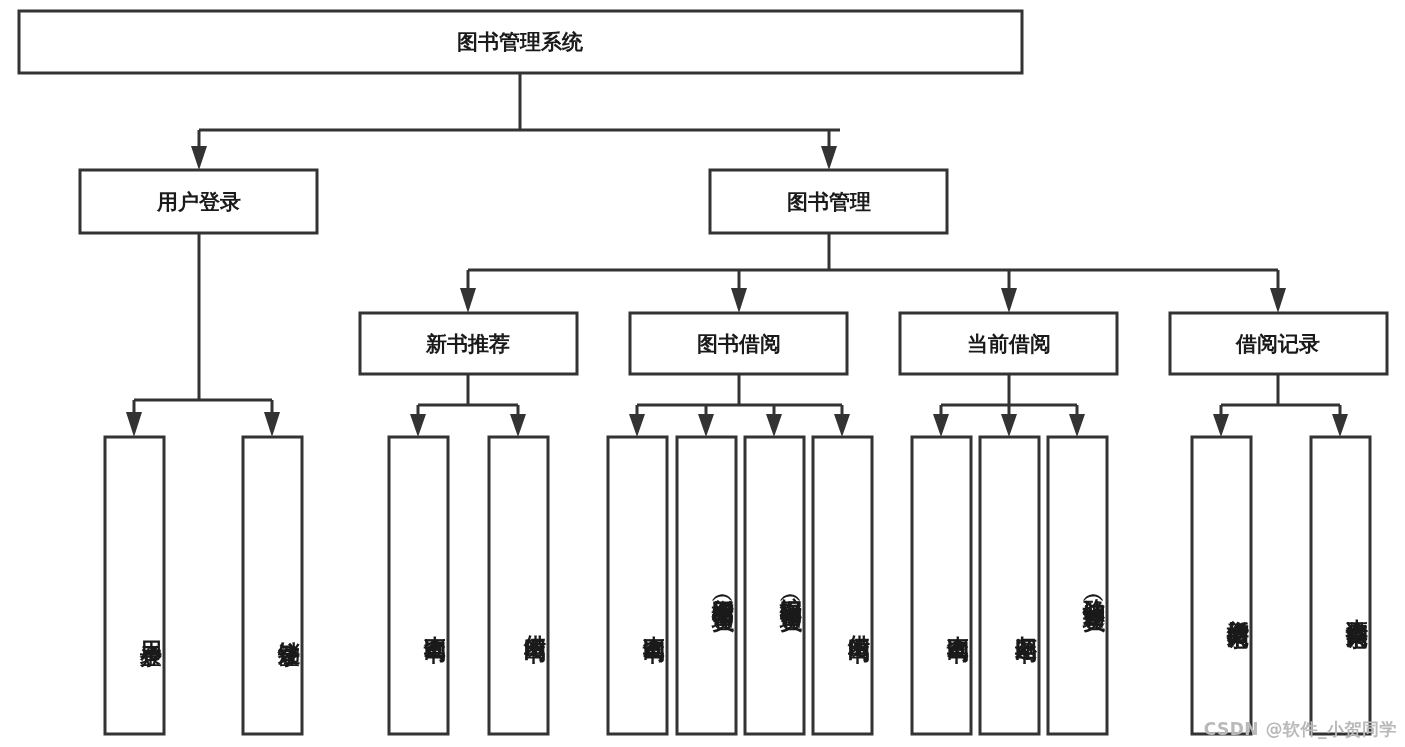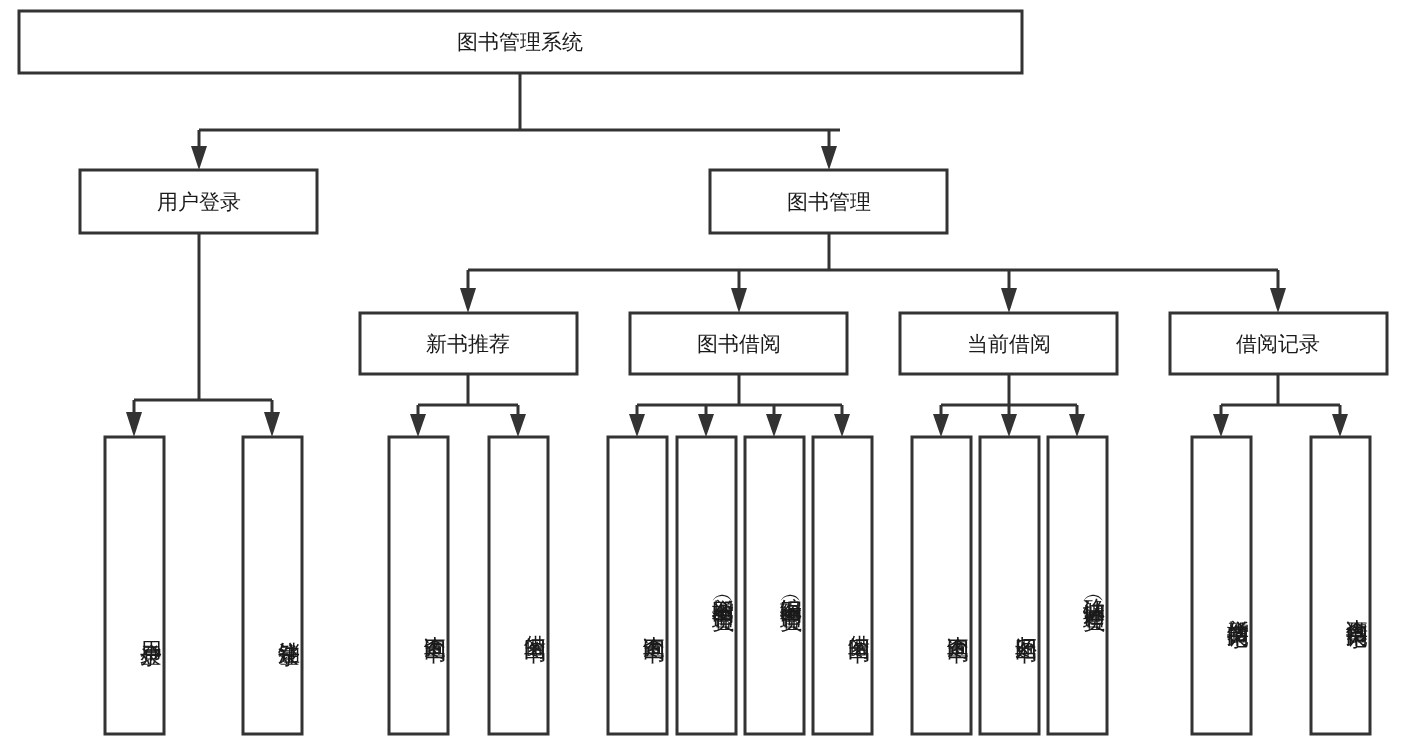--- a/index.html
+++ b/index.html
@@ -11,20 +11,21 @@
     width: 1405px;
     height: 747px;
     font-family: "DejaVu Sans", "Liberation Sans", sans-serif;
     overflow: hidden;
   }
   #diagram-root {
     position: relative;
     width: 1405px;
     height: 747px;
     background: #ffffff;
+    font-weight: bold;
   }
   svg.flow {
     position: absolute;
     top: 0;
     left: 0;
     width: 1405px;
     height: 747px;
   }
   .node-rect {
     fill: #ffffff;
@@ -213,14 +214,15 @@
   <div class="node-label-v" style="left:608px;  top:509px; width:59px;  height:225px;">查询图书</div>
   <div class="node-label-v" style="left:677px;  top:443px; width:59px;  height:291px;">新增图书（管理员）</div>
   <div class="node-label-v" style="left:745px;  top:443px; width:59px;  height:291px;">编辑图书（管理员）</div>
   <div class="node-label-v" style="left:813px;  top:509px; width:59px;  height:225px;">借阅图书</div>
   <div class="node-label-v" style="left:912px;  top:509px; width:59px;  height:225px;">查询图书</div>
   <div class="node-label-v" style="left:980px;  top:509px; width:59px;  height:225px;">归还图书</div>
   <div class="node-label-v" style="left:1048px; top:443px; width:59px;  height:291px;">确认归还（管理员）</div>
   <div class="node-label-v" style="left:1192px; top:480px; width:59px;  height:254px;">新增借阅记录</div>
   <div class="node-label-v" style="left:1311px; top:480px; width:59px;  height:254px;">查询借阅记录</div>
 
+  <div class="watermark">CSDN @软件_小贺同学</div>
 
 </div>
 
 </body></html>

